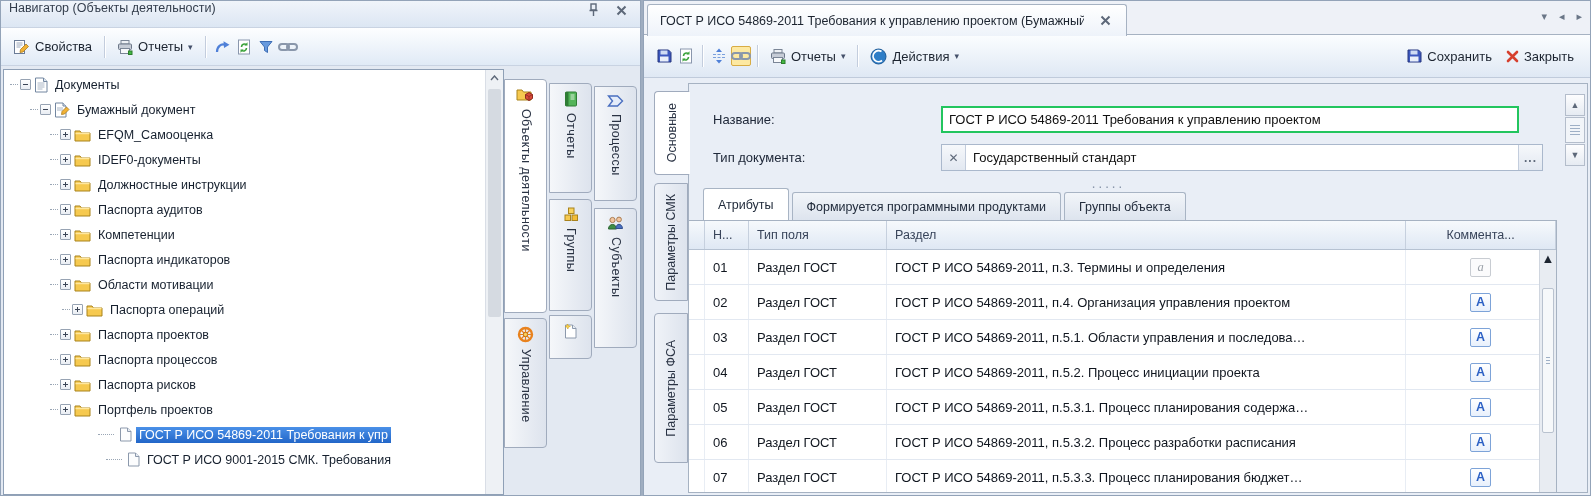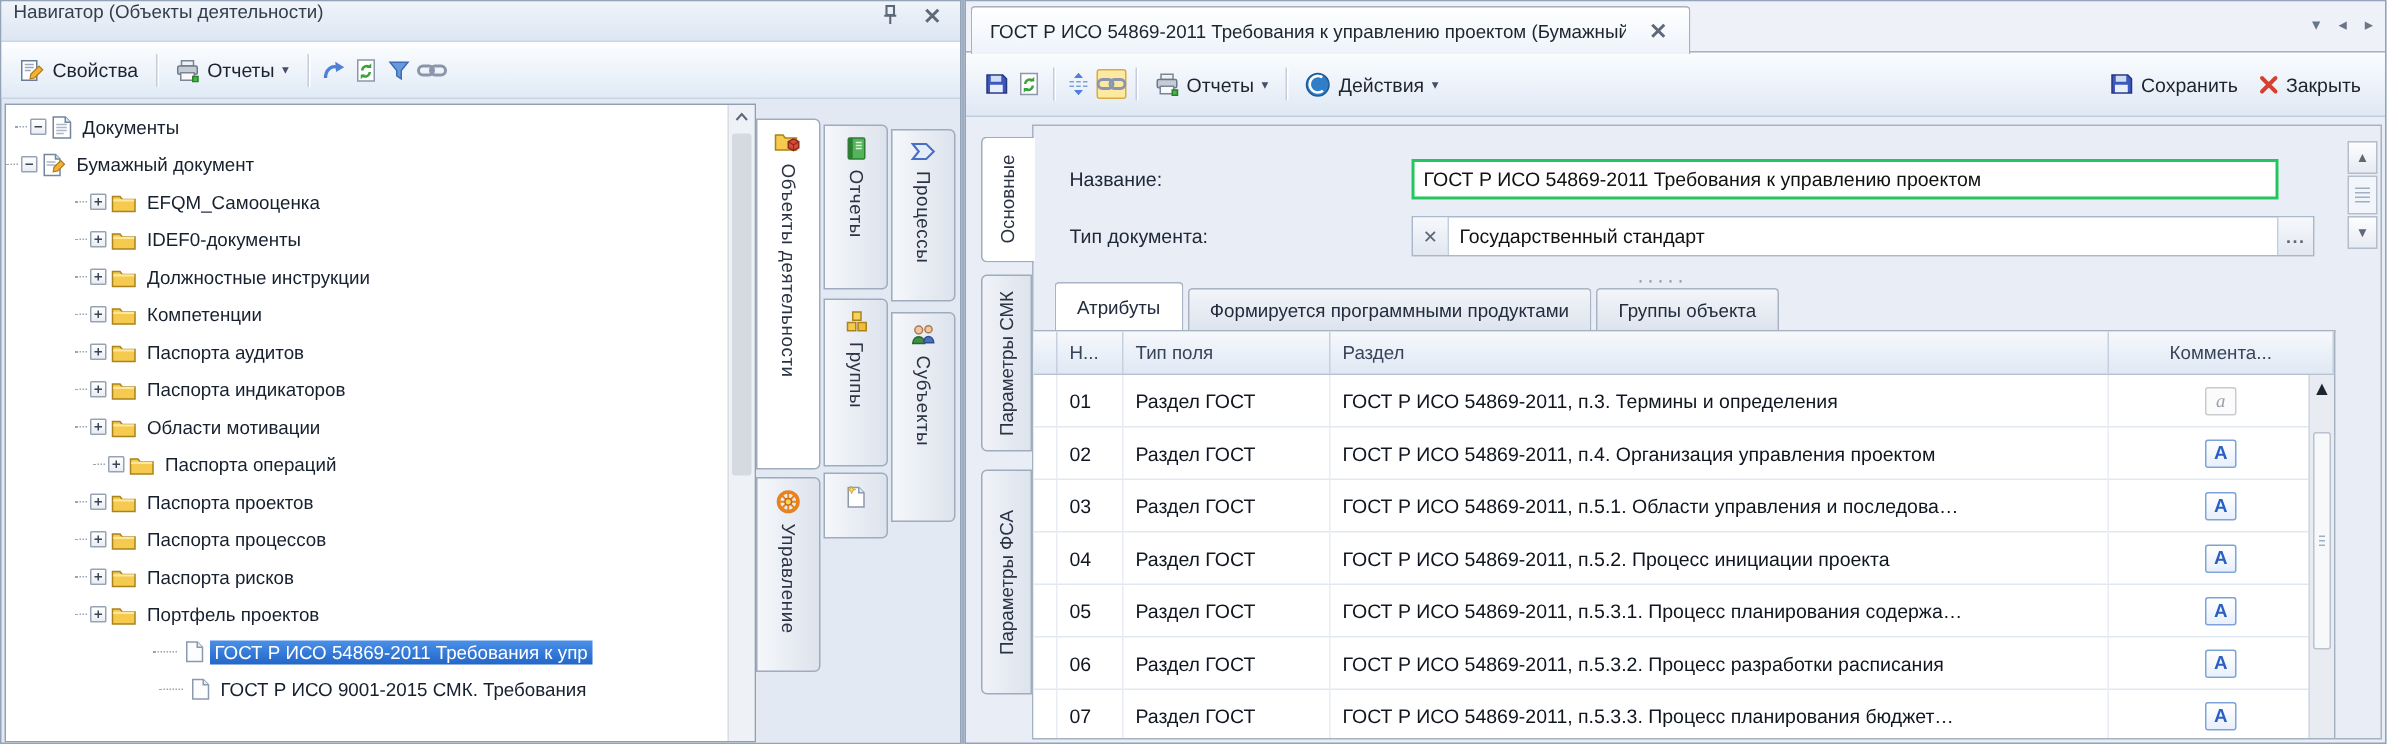--- a/index.html
+++ b/index.html
@@ -199,21 +199,21 @@
               <span class="exp minus"></span>
               <span class="tree-ico ico">
                 <svg width="14" height="16" viewBox="0 0 14 16">
                   <path d="M1.5 1h8L13 4.5V15H1.5z" fill="#fff" stroke="#7286a0"></path>
                   <path d="M9.5 1v3.5H13" fill="#dce6f2" stroke="#7286a0"></path>
                   <path d="M3.5 6h7M3.5 8h7M3.5 10h7M3.5 12h5" stroke="#aab6c6"></path>
                 </svg>
               </span>
               <span class="tree-label">Документы</span>
             </div>
-            <div class="tree-row" style="">
+            <div class="tree-row" style="padding-left: 26px;">
               <span class="stub"></span>
               <span class="exp minus"></span>
               <span class="tree-ico ico">
                 <svg width="16" height="16" viewBox="0 0 16 16">
                   <path d="M1.5 1h7.5L12 4v11H1.5z" fill="#fff" stroke="#7286a0"></path>
                   <path d="M9 1v3h3" fill="#dce6f2" stroke="#7286a0"></path>
                   <path d="M3 6h6M3 8h6" stroke="#aab6c6"></path>
                   <path d="M8 9.5l4.5-4.5 2.5 2.5-4.5 4.5-3 .5z" fill="#f2b234" stroke="#a97c1f" stroke-width=".8"></path>
                 </svg>
               </span>
@@ -254,42 +254,42 @@
             </div>
             <div class="tree-row" style="padding-left: 46px;">
               <span class="stub"></span>
               <span class="exp plus"></span>
               <span class="tree-ico ico">
                 <svg width="17" height="14" viewBox="0 0 17 14">
                   <path d="M1 3h5l1.5 2H16v8H1z" fill="#f6c94f" stroke="#a9831d"></path>
                   <path d="M1.5 5.5h14" stroke="#ffe79e" stroke-width="1.5"></path>
                 </svg>
               </span>
+              <span class="tree-label">Паспорта аудитов</span>
+            </div>
+            <div class="tree-row" style="padding-left: 46px;">
+              <span class="stub"></span>
+              <span class="exp plus"></span>
+              <span class="tree-ico ico">
+                <svg width="17" height="14" viewBox="0 0 17 14">
+                  <path d="M1 3h5l1.5 2H16v8H1z" fill="#f6c94f" stroke="#a9831d"></path>
+                  <path d="M1.5 5.5h14" stroke="#ffe79e" stroke-width="1.5"></path>
+                </svg>
+              </span>
               <span class="tree-label">Компетенции</span>
             </div>
             <div class="tree-row" style="padding-left: 46px;">
               <span class="stub"></span>
               <span class="exp plus"></span>
               <span class="tree-ico ico">
                 <svg width="17" height="14" viewBox="0 0 17 14">
                   <path d="M1 3h5l1.5 2H16v8H1z" fill="#f6c94f" stroke="#a9831d"></path>
                   <path d="M1.5 5.5h14" stroke="#ffe79e" stroke-width="1.5"></path>
                 </svg>
               </span>
-              <span class="tree-label">Паспорта аудитов</span>
-            </div>
-            <div class="tree-row" style="padding-left: 46px;">
-              <span class="stub"></span>
-              <span class="exp plus"></span>
-              <span class="tree-ico ico">
-                <svg width="17" height="14" viewBox="0 0 17 14">
-                  <path d="M1 3h5l1.5 2H16v8H1z" fill="#f6c94f" stroke="#a9831d"></path>
-                  <path d="M1.5 5.5h14" stroke="#ffe79e" stroke-width="1.5"></path>
-                </svg>
-              </span>
               <span class="tree-label">Паспорта индикаторов</span>
             </div>
             <div class="tree-row" style="padding-left: 46px;">
               <span class="stub"></span>
               <span class="exp plus"></span>
               <span class="tree-ico ico">
                 <svg width="17" height="14" viewBox="0 0 17 14">
                   <path d="M1 3h5l1.5 2H16v8H1z" fill="#f6c94f" stroke="#a9831d"></path>
                   <path d="M1.5 5.5h14" stroke="#ffe79e" stroke-width="1.5"></path>
                 </svg>
@@ -344,21 +344,21 @@
               <span class="stub"></span>
               <span class="exp plus"></span>
               <span class="tree-ico ico">
                 <svg width="17" height="14" viewBox="0 0 17 14">
                   <path d="M1 3h5l1.5 2H16v8H1z" fill="#f6c94f" stroke="#a9831d"></path>
                   <path d="M1.5 5.5h14" stroke="#ffe79e" stroke-width="1.5"></path>
                 </svg>
               </span>
               <span class="tree-label">Портфель проектов</span>
             </div>
-            <div class="tree-row selected" style="padding-left: 50px; margin-left: 48px;">
+            <div class="tree-row selected" style="padding-left: 94px;">
               <span class="stub leaf"></span>
               <span class="tree-ico ico">
                 <svg width="13" height="15" viewBox="0 0 13 15">
                   <path d="M1.5 1h7L12 4.5V14H1.5z" fill="#fcfdfe" stroke="#8c99ac"></path>
                   <path d="M8.5 1v3.5H12" fill="#e7edf5" stroke="#8c99ac"></path>
                 </svg>
               </span>
               <span class="tree-label">ГОСТ Р ИСО 54869-2011 Требования к упр</span>
             </div>
             <div class="tree-row" style="padding-left: 102px;">

